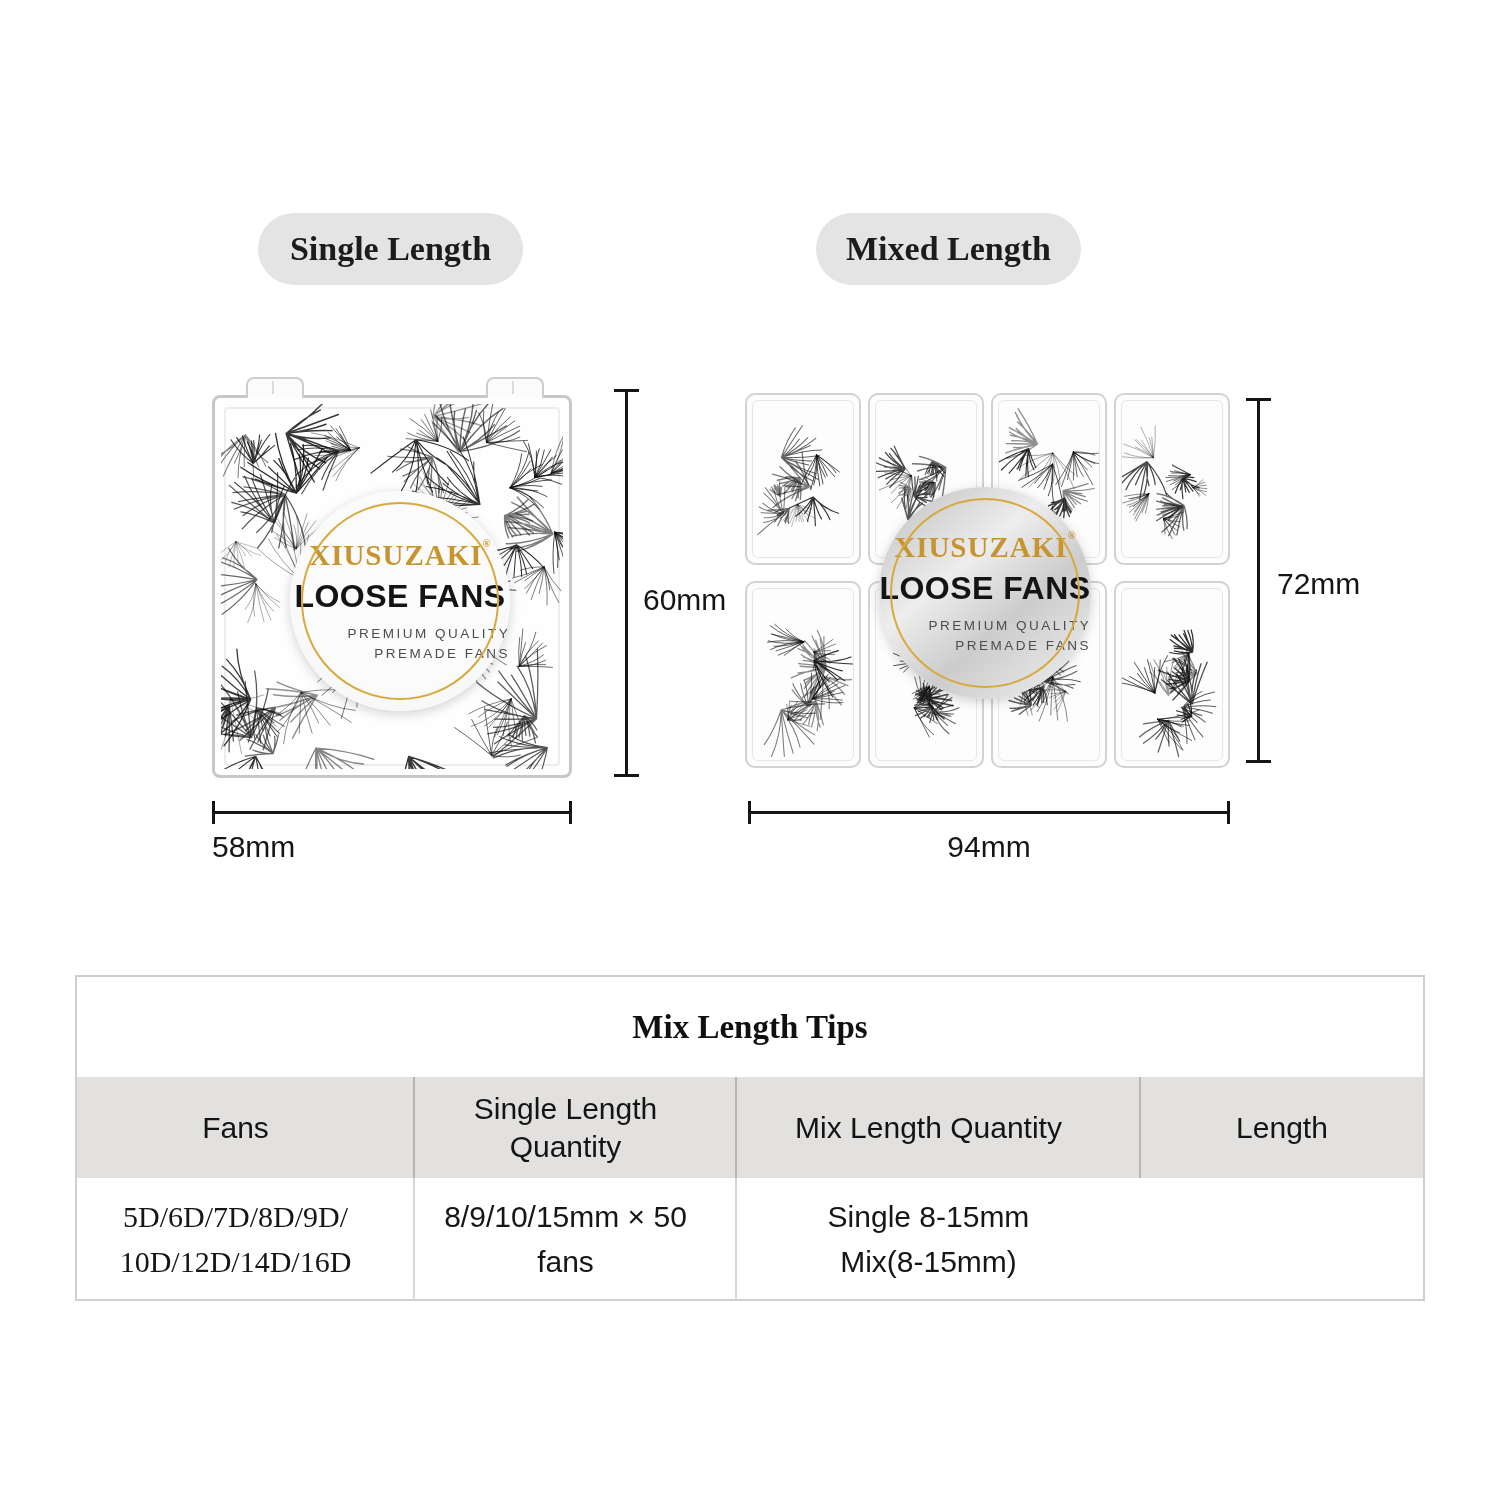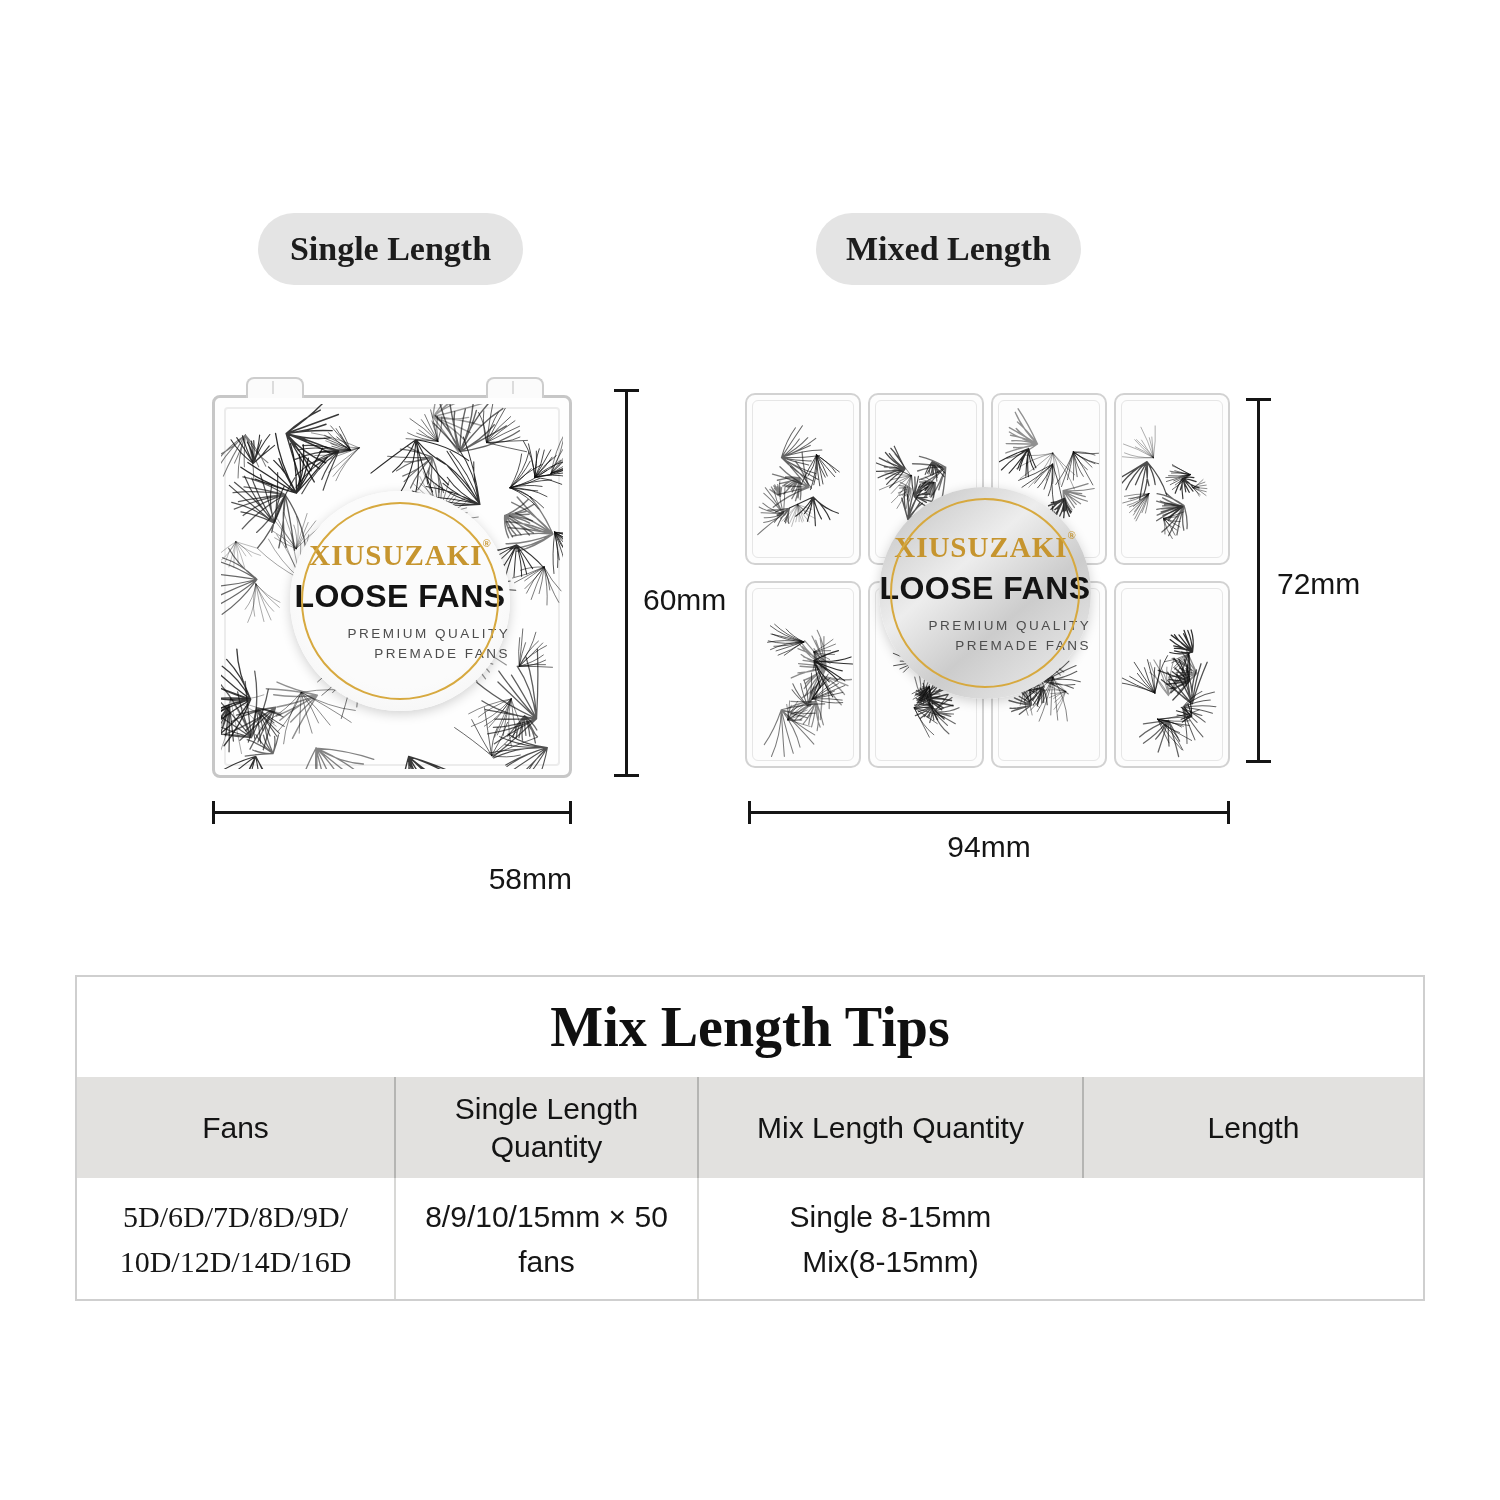--- a/index.html
+++ b/index.html
@@ -53,22 +53,22 @@
   .dim-v::before,.dim-v::after{content:'';position:absolute;left:-11px;width:25px;height:3px;background:#151515;}
   .dim-v::before{top:0;} .dim-v::after{bottom:0;}
   .dim-h{position:absolute;height:3px;background:#151515;}
   .dim-h::before,.dim-h::after{content:'';position:absolute;top:-10px;width:3px;height:23px;background:#151515;}
   .dim-h::before{left:0;} .dim-h::after{right:0;}
   .dim-label{position:absolute;font-size:30px;color:#151515;}
 
   
   .tips{position:absolute;left:75px;top:975px;width:1350px;border:2px solid #cfcfcf;box-sizing:border-box;background:#fff;}
   .tips-title{height:100px;display:flex;align-items:center;justify-content:center;
-              font-family:"Liberation Serif",serif;font-weight:700;font-size:56px;color:#101010;}
-  .tips-grid{display:grid;grid-template-columns:317px 303px 385px 1fr;}
+              font-family:"Liberation Serif",serif;font-weight:700;font-size:33px;color:#101010;}
+  .tips-grid{display:grid;grid-template-columns:317px 303px 385px 1fr;gap:19px;}
   .tips-grid.head{background:#e2e1df;}
   .tips-grid.head .tcell{height:101px;font-size:30px;color:#141414;line-height:1.25;}
   .tips-grid.body .tcell{height:121px;font-size:30px;color:#161616;line-height:1.5;}
   .tcell{display:flex;flex-direction:column;align-items:center;justify-content:center;text-align:center;
          box-sizing:border-box;padding:4px 26px;}
   .tips-grid .tcell + .tcell{border-left:2px solid #b5b5b3;}
   .tips-grid.body .tcell + .tcell{border-left:2px solid #d8d8d6;}
   .tcell .line{display:block;}
   .cell-fans{font-family:"Liberation Serif",serif;line-height:1.6;}
   .cell-qty{font-size:34px !important;}
@@ -569,21 +569,21 @@
     <div class="brand-tagline">
       <span class="line">PREMIUM QUALITY</span>
       <span class="line">PREMADE FANS</span>
     </div>
   </div>
 
   <div class="dim-v" style="left:625px;top:389px;height:388px;"></div>
   <div class="dim-label" style="left:643px;top:583px;">60mm</div>
 
   <div class="dim-h" style="left:212px;top:811px;width:360px;"></div>
-  <div class="dim-label" style="left:212px;top:830px;width:360px;text-align:right;margin-top:32px;">58mm</div>
+  <div class="dim-label" style="left:212px;top:830px;width:360px;text-align:left;">58mm</div>
 
   <div class="dim-v" style="left:1257px;top:398px;height:365px;"></div>
   <div class="dim-label" style="left:1277px;top:567px;">72mm</div>
 
   <div class="dim-h" style="left:748px;top:811px;width:482px;"></div>
   <div class="dim-label" style="left:748px;top:830px;width:482px;text-align:center;">94mm</div>
 
   <div class="tips">
     <div class="tips-title">Mix Length Tips</div>
     <div class="tips-grid head">

